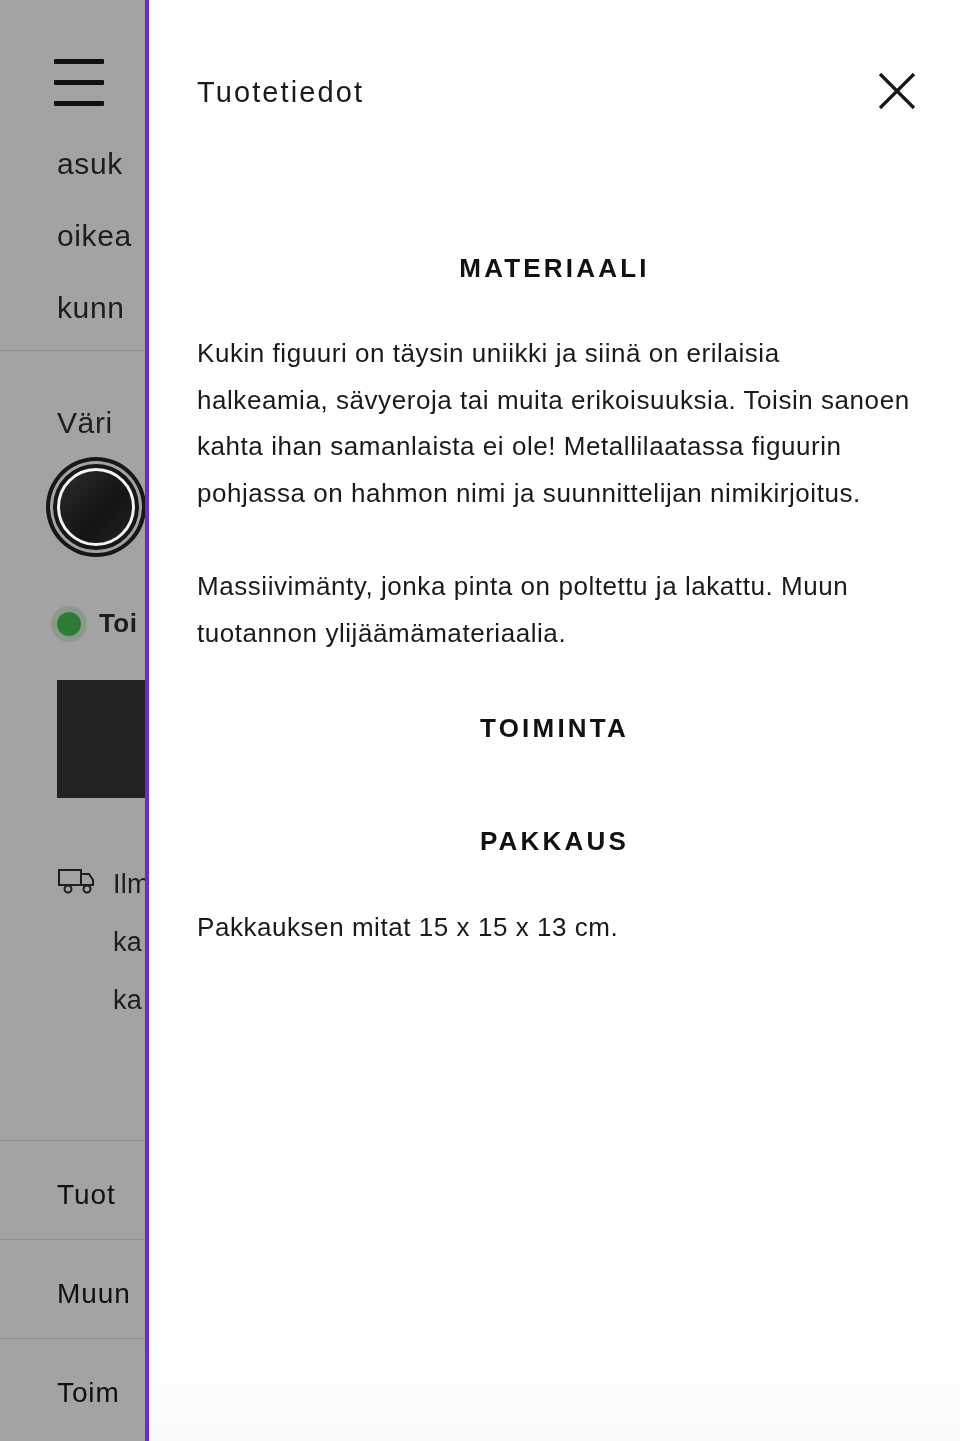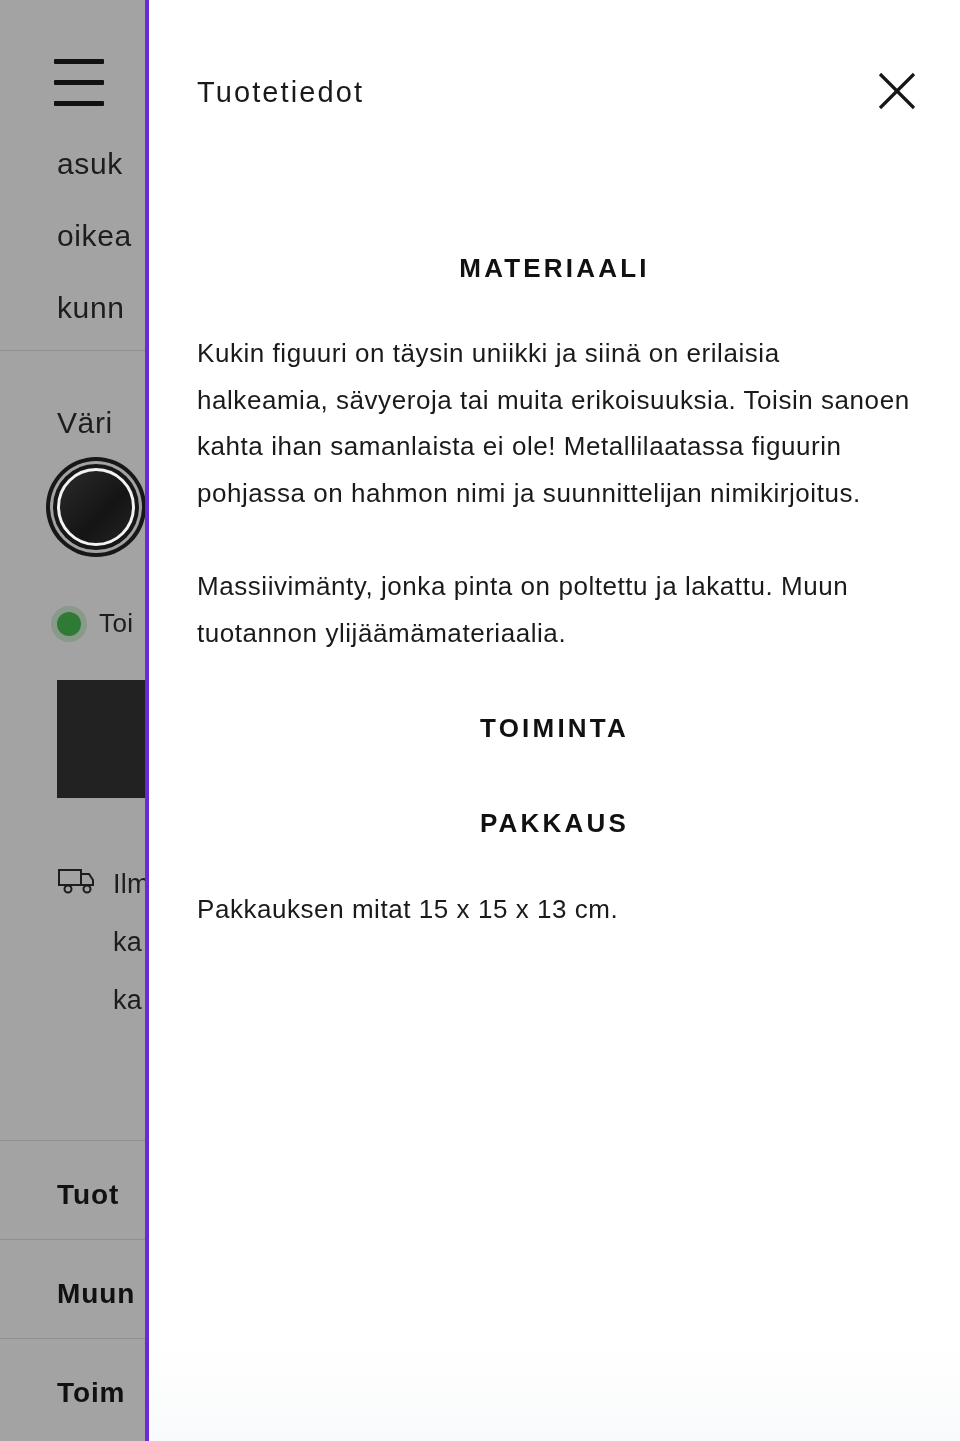--- a/index.html
+++ b/index.html
@@ -120,20 +120,21 @@
     height: 24px;
     border-radius: 50%;
     background: #2f7a35;
     box-shadow: 0 0 0 6px rgba(47,122,53,0.22);
     flex: 0 0 auto;
   }
   .stock-text {
     font-size: 26px;
     letter-spacing: 0.4px;
     color: #1d1d1d;
+    font-weight: bold;
   }
 
   .cart-button {
     position: absolute;
     left: 57px;
     top: 680px;
     width: 330px;
     height: 118px;
     background: #222222;
     border: none;
@@ -171,21 +172,21 @@
     position: relative;
     height: 99px;
     border-top: 1px solid #8f8f8f;
     cursor: pointer;
   }
   .acc-label {
     position: absolute;
     left: 57px;
     top: 38px;
     font-size: 28px;
-    font-weight: bold;
+    font-weight: normal;
     letter-spacing: 0.9px;
     color: #111111;
     white-space: nowrap;
   }
 
   
   .modal {
     position: absolute;
     top: 0;
     left: 145px;
@@ -250,21 +251,21 @@
     margin: 0;
   }
 
   .block-materiaali { padding-top: 103px; }
   .block-materiaali .sec-body.p1 { margin-top: 47px; }
   .block-materiaali .sec-body.p2 { margin-top: 46px; }
 
   .block-toiminta { margin-top: 57px; }
   .block-toiminta .sec-body { margin-top: 46px; }
 
-  .block-pakkaus { margin-top: 64px; }
+  .block-pakkaus { margin-top: 82px; }
   .block-pakkaus .sec-body { margin-top: 47px; }
 
   .bottom-fade {
     position: absolute;
     left: 0;
     right: 0;
     bottom: 0;
     height: 95px;
     background: linear-gradient(to bottom, rgba(255,255,255,0) 0%, rgba(249,250,251,1) 100%);
     pointer-events: none;

